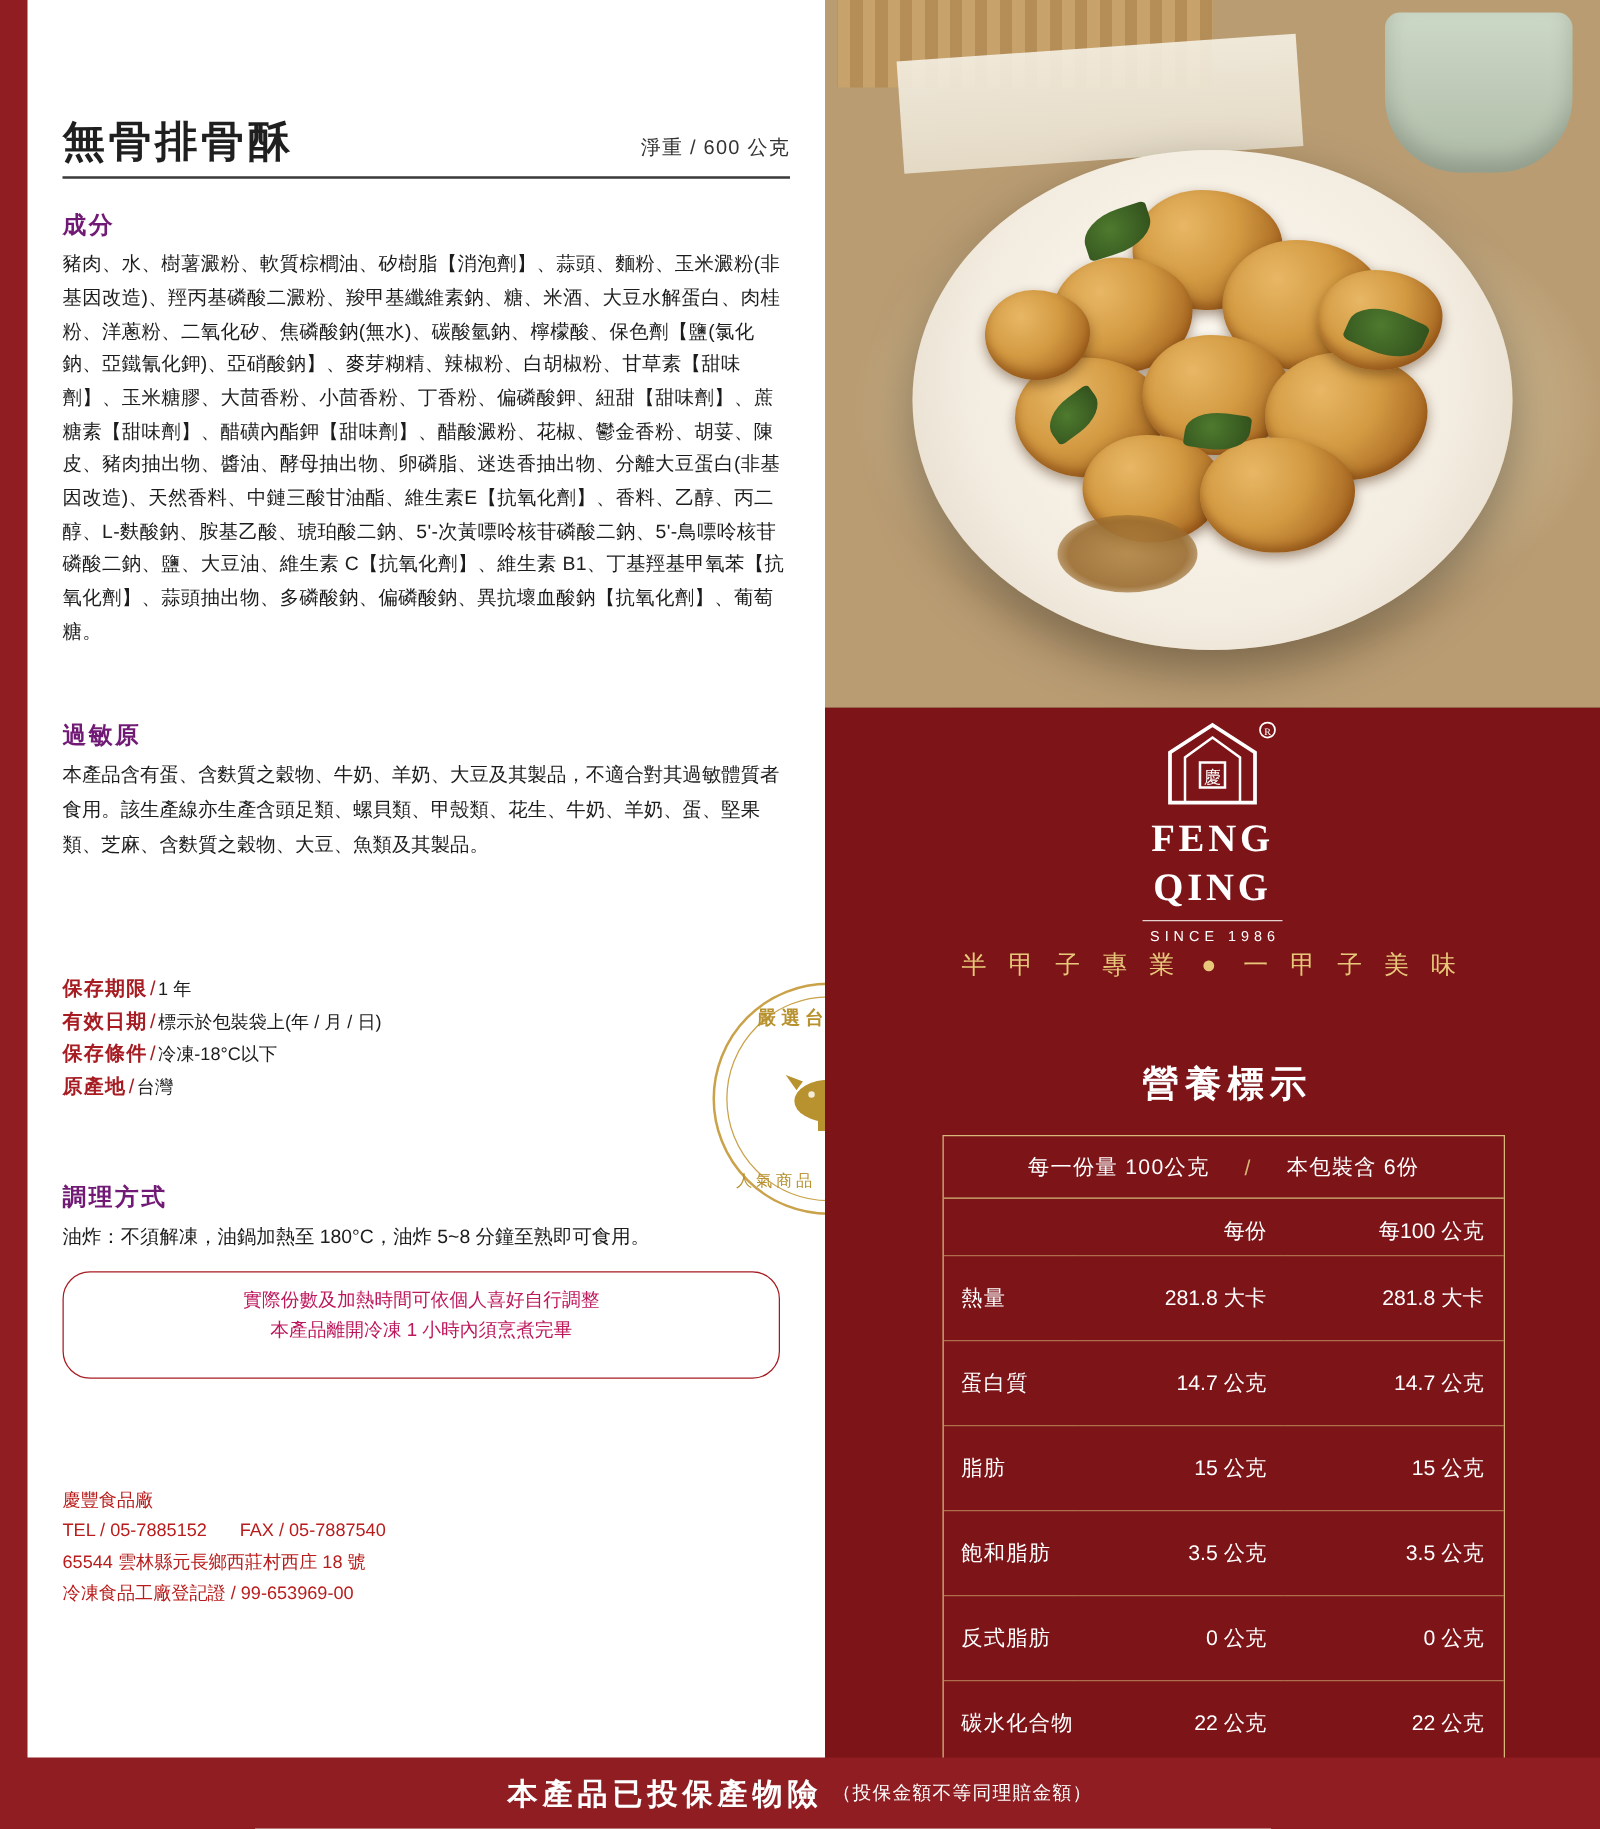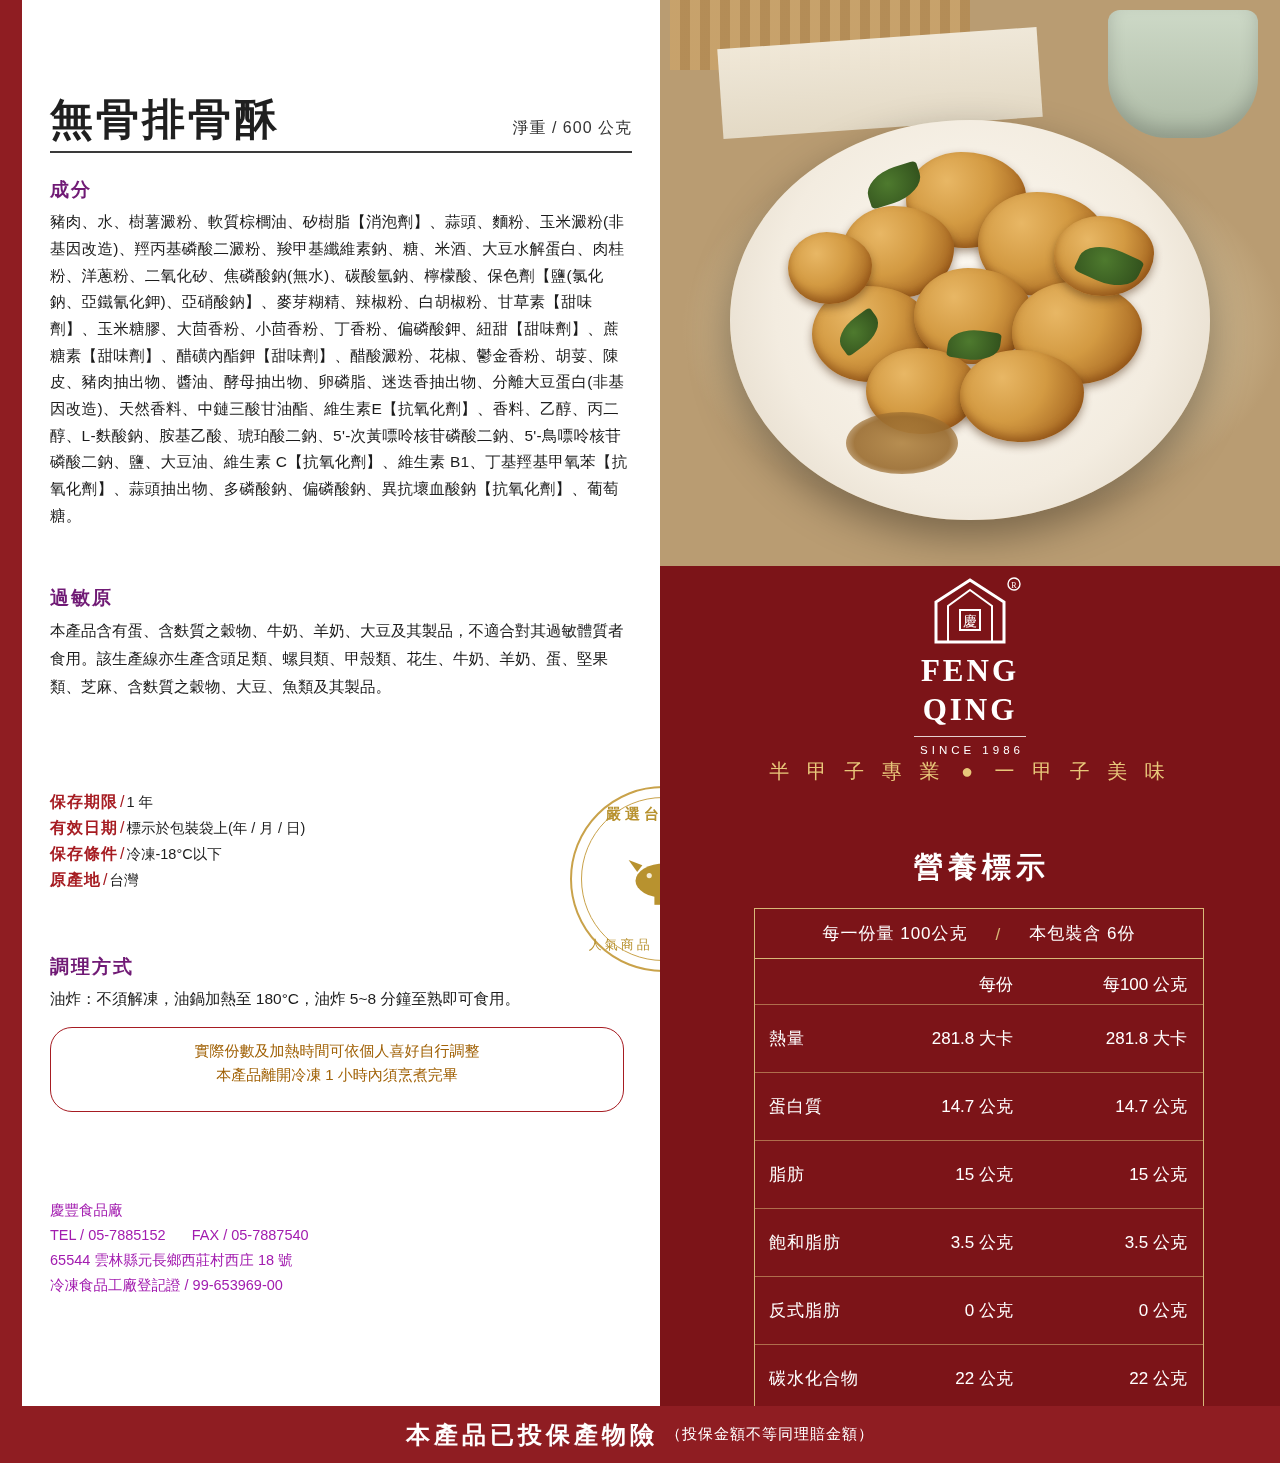--- a/index.html
+++ b/index.html
@@ -37,21 +37,21 @@
   
   .title-row {
     display: flex;
     align-items: flex-end;
     justify-content: space-between;
     border-bottom: 2px solid #3a3a3a;
     padding-bottom: 8px;
     margin-top: 96px;
   }
   .product-title {
-    font-size: 43px;
+    font-size: 34px;
     font-weight: bold;
     letter-spacing: 3px;
     color: #1f1f1f;
     line-height: 1.1;
     font-family: Liberation Serif, serif;
   }
   .net-weight {
     font-size: 16px;
     color: #333333;
     letter-spacing: 1px;
@@ -103,30 +103,30 @@
     margin-top: 4px;
   }
   .notice-box {
     margin-top: 14px;
     width: 574px;
     border: 1.6px solid #a61c22;
     border-radius: 22px;
     padding: 11px 10px 24px;
     box-sizing: border-box;
     text-align: center;
-    color: #a16207;
+    color: #be185d;
     font-size: 15px;
     line-height: 1.62;
   }
   
   .factory-block {
     margin-top: 86px;
     font-size: 14.5px;
     line-height: 1.72;
-    color: #a21caf;
+    color: #b91c1c;
   }
   .factory-block .gap { letter-spacing: 0.5px; }
   
   .stamp {
     position: absolute;
     left: 570px;
     top: 786px;
     width: 186px;
     height: 186px;
     border-radius: 50%;

